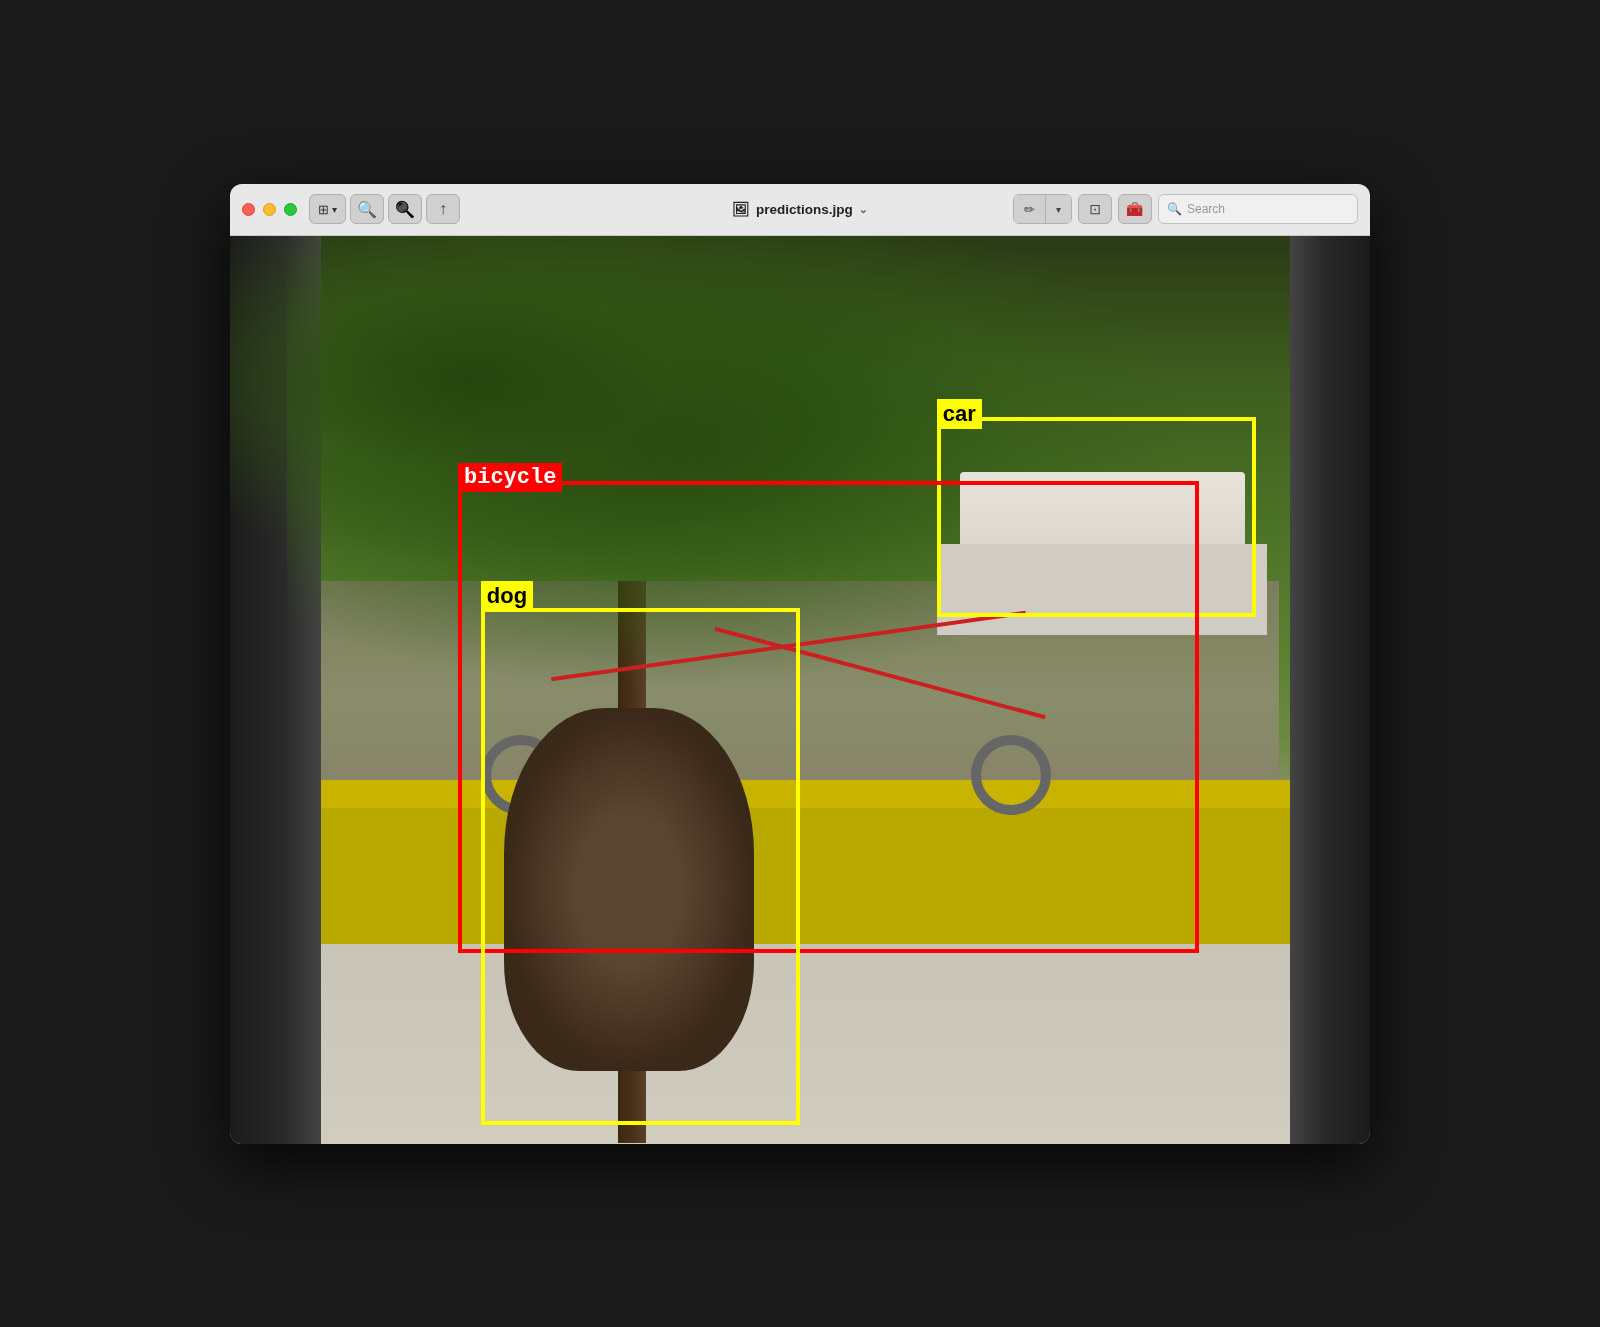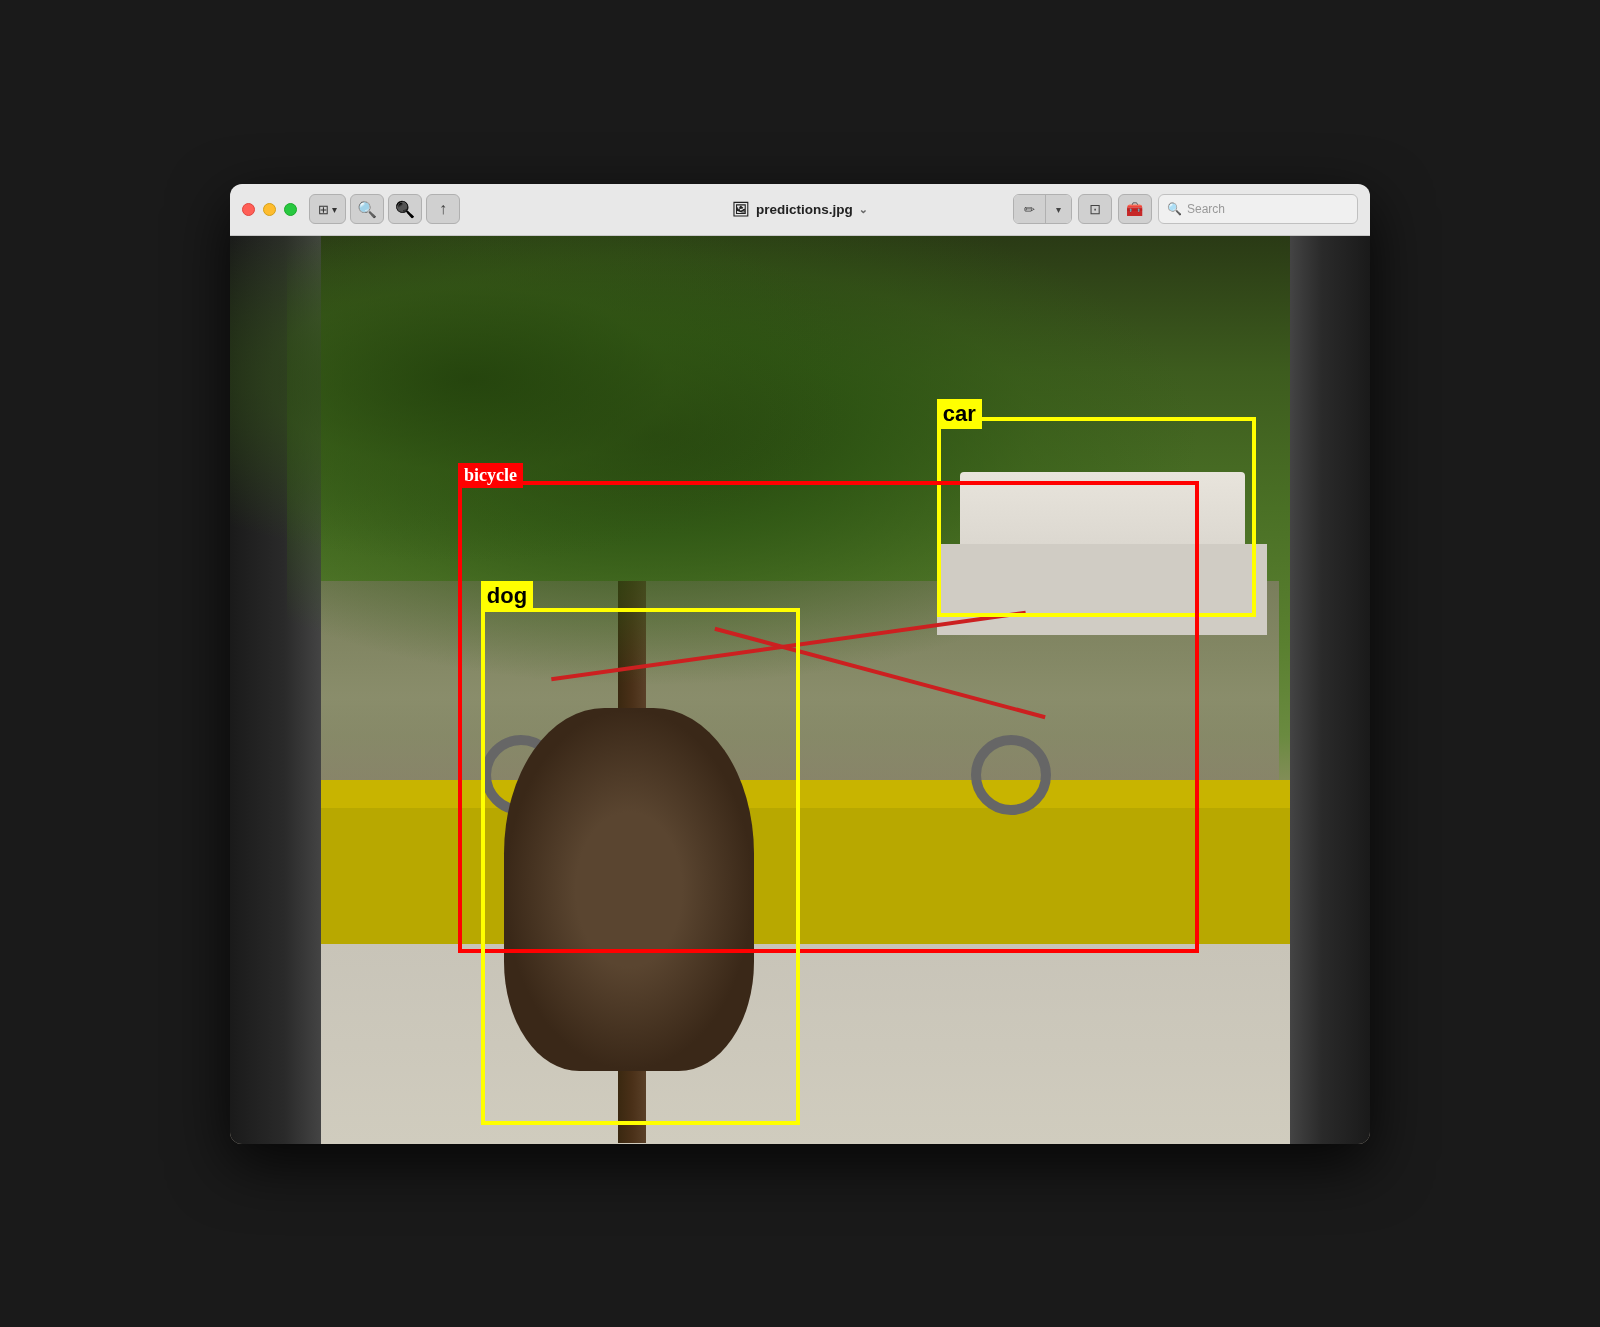--- a/index.html
+++ b/index.html
@@ -216,23 +216,23 @@
       font-family: Arial, sans-serif;
     }
 
     .label-bicycle {
       position: absolute;
       top: 25%;
       left: 20%;
       background: red;
       color: #fff;
       font-weight: 900;
-      font-size: 18px;
+      font-size: 22px;
       padding: 2px 6px;
-      font-family: Liberation Serif, serif;
+      font-family: Liberation Mono, monospace;
     }
 
     .label-dog {
       position: absolute;
       top: 38%;
       left: 22%;
       background: yellow;
       color: #000;
       font-weight: 900;
       font-size: 22px;

